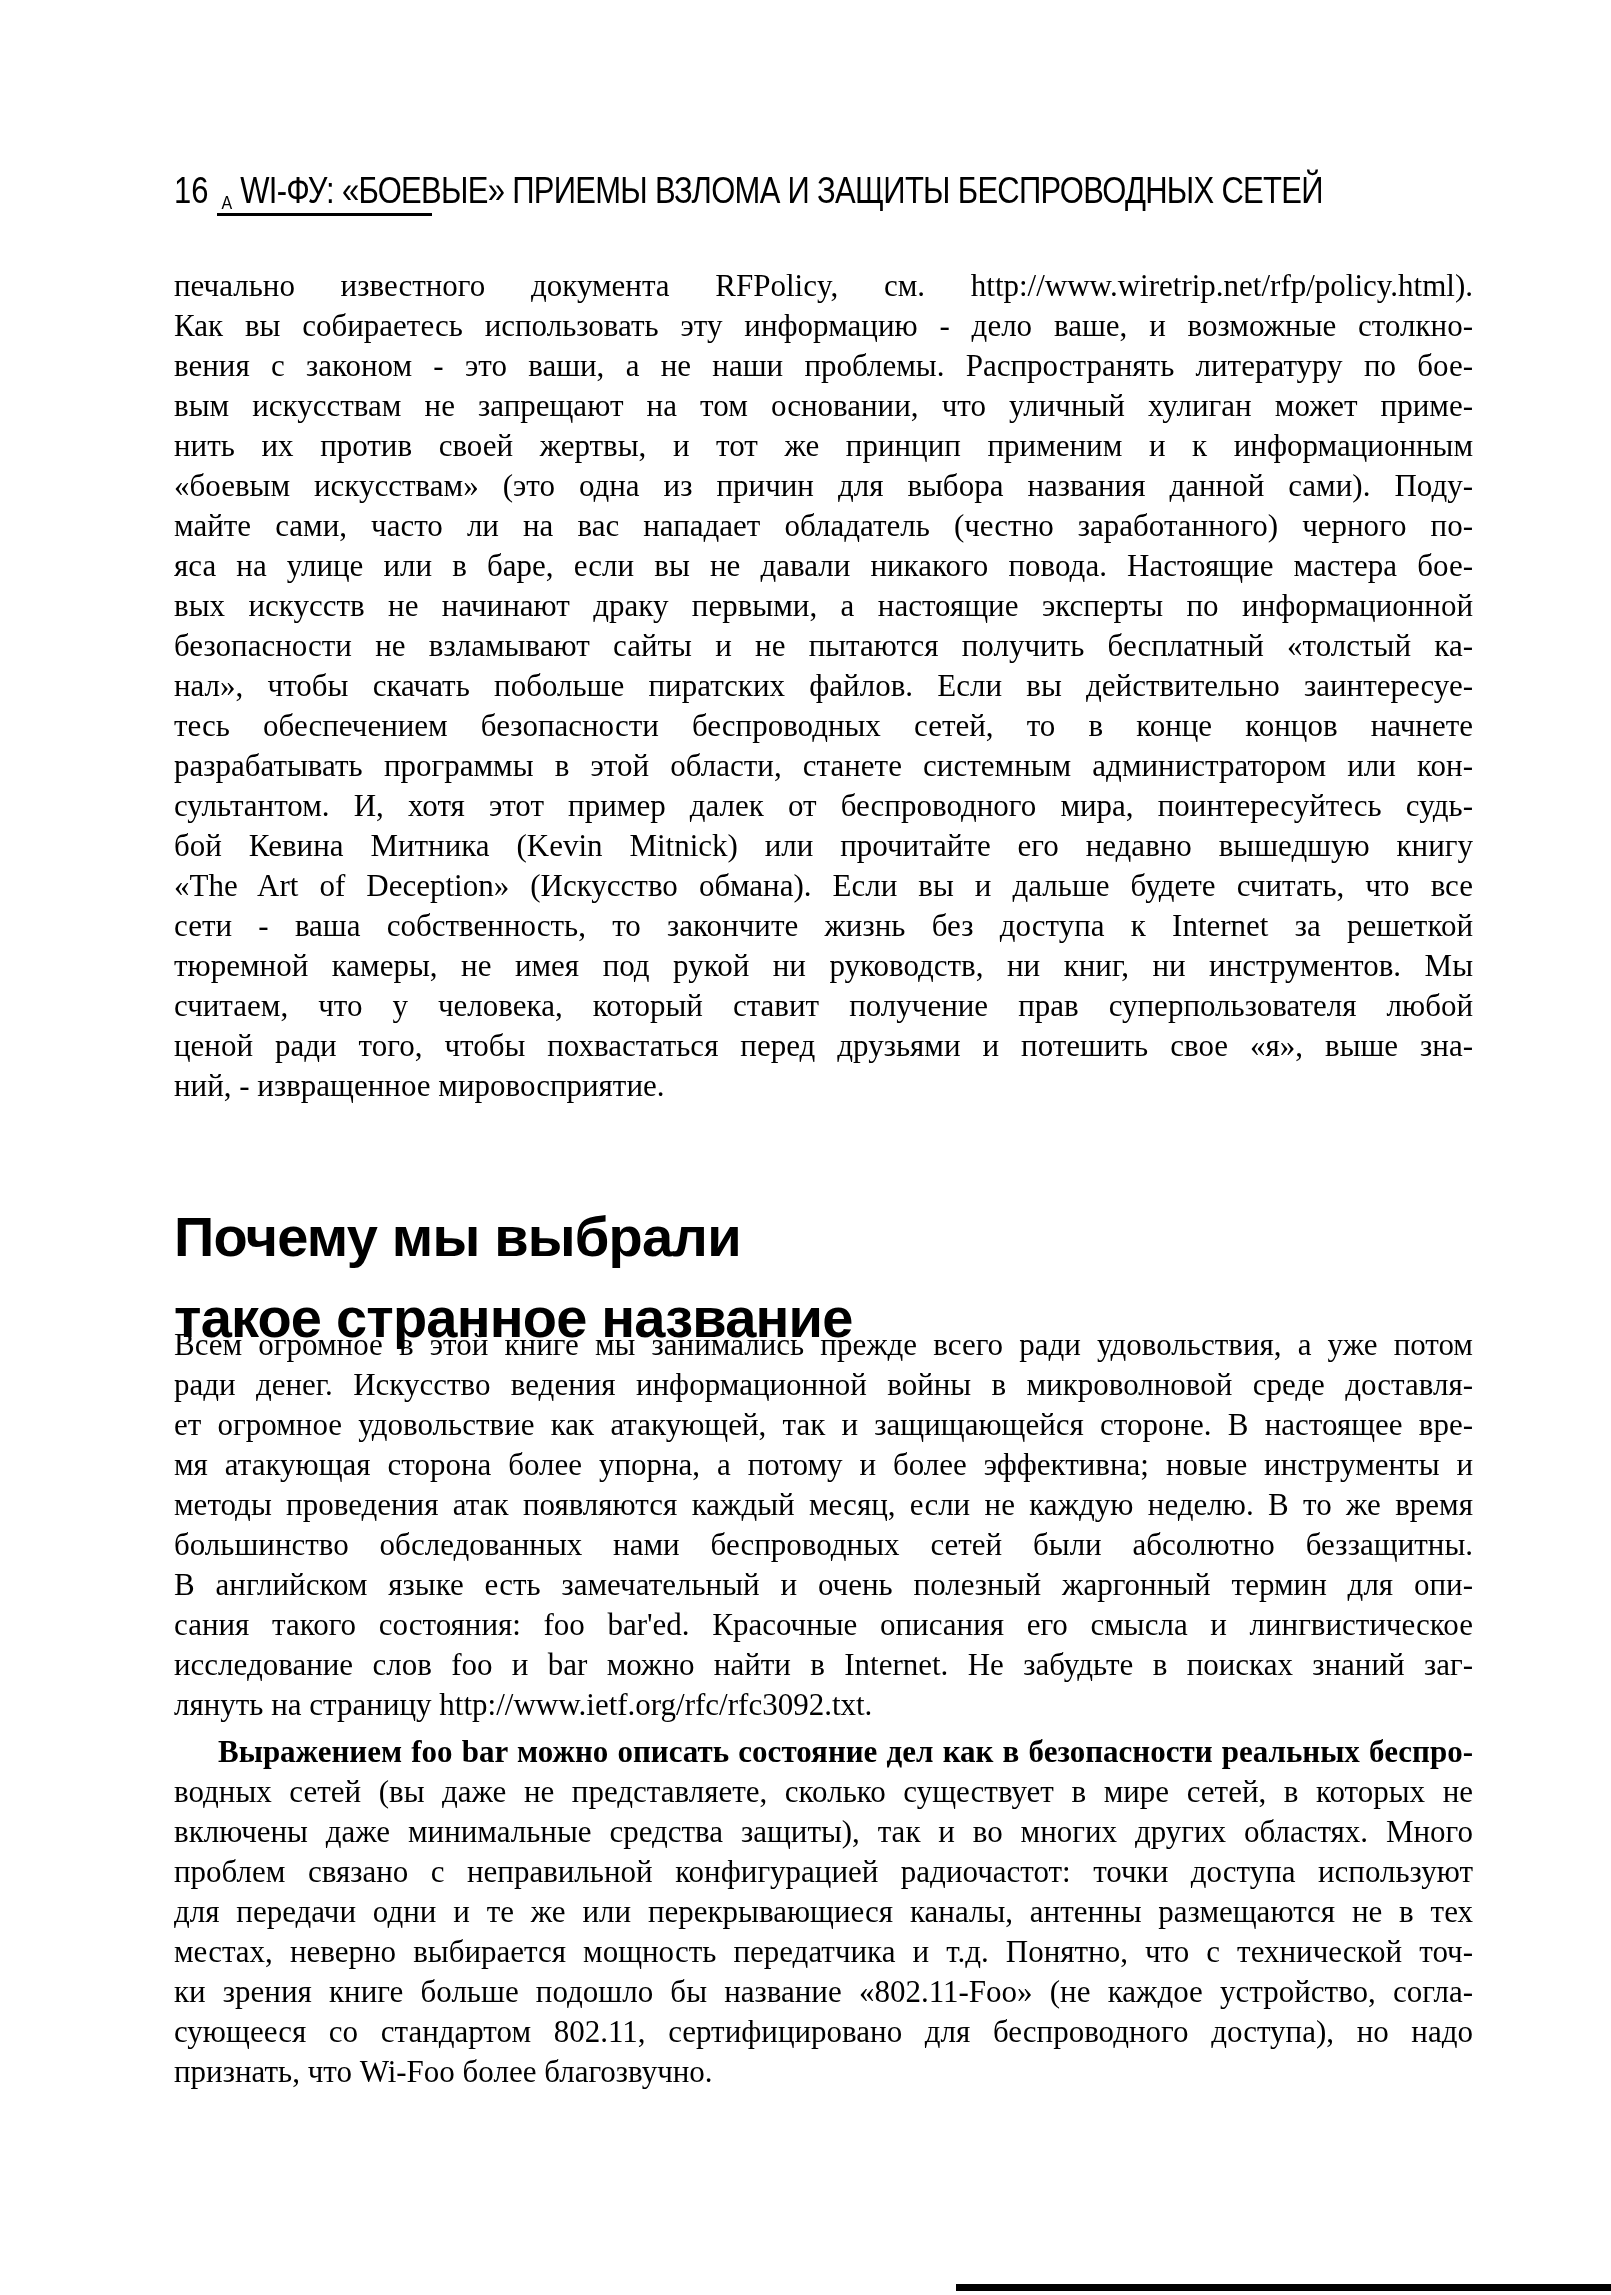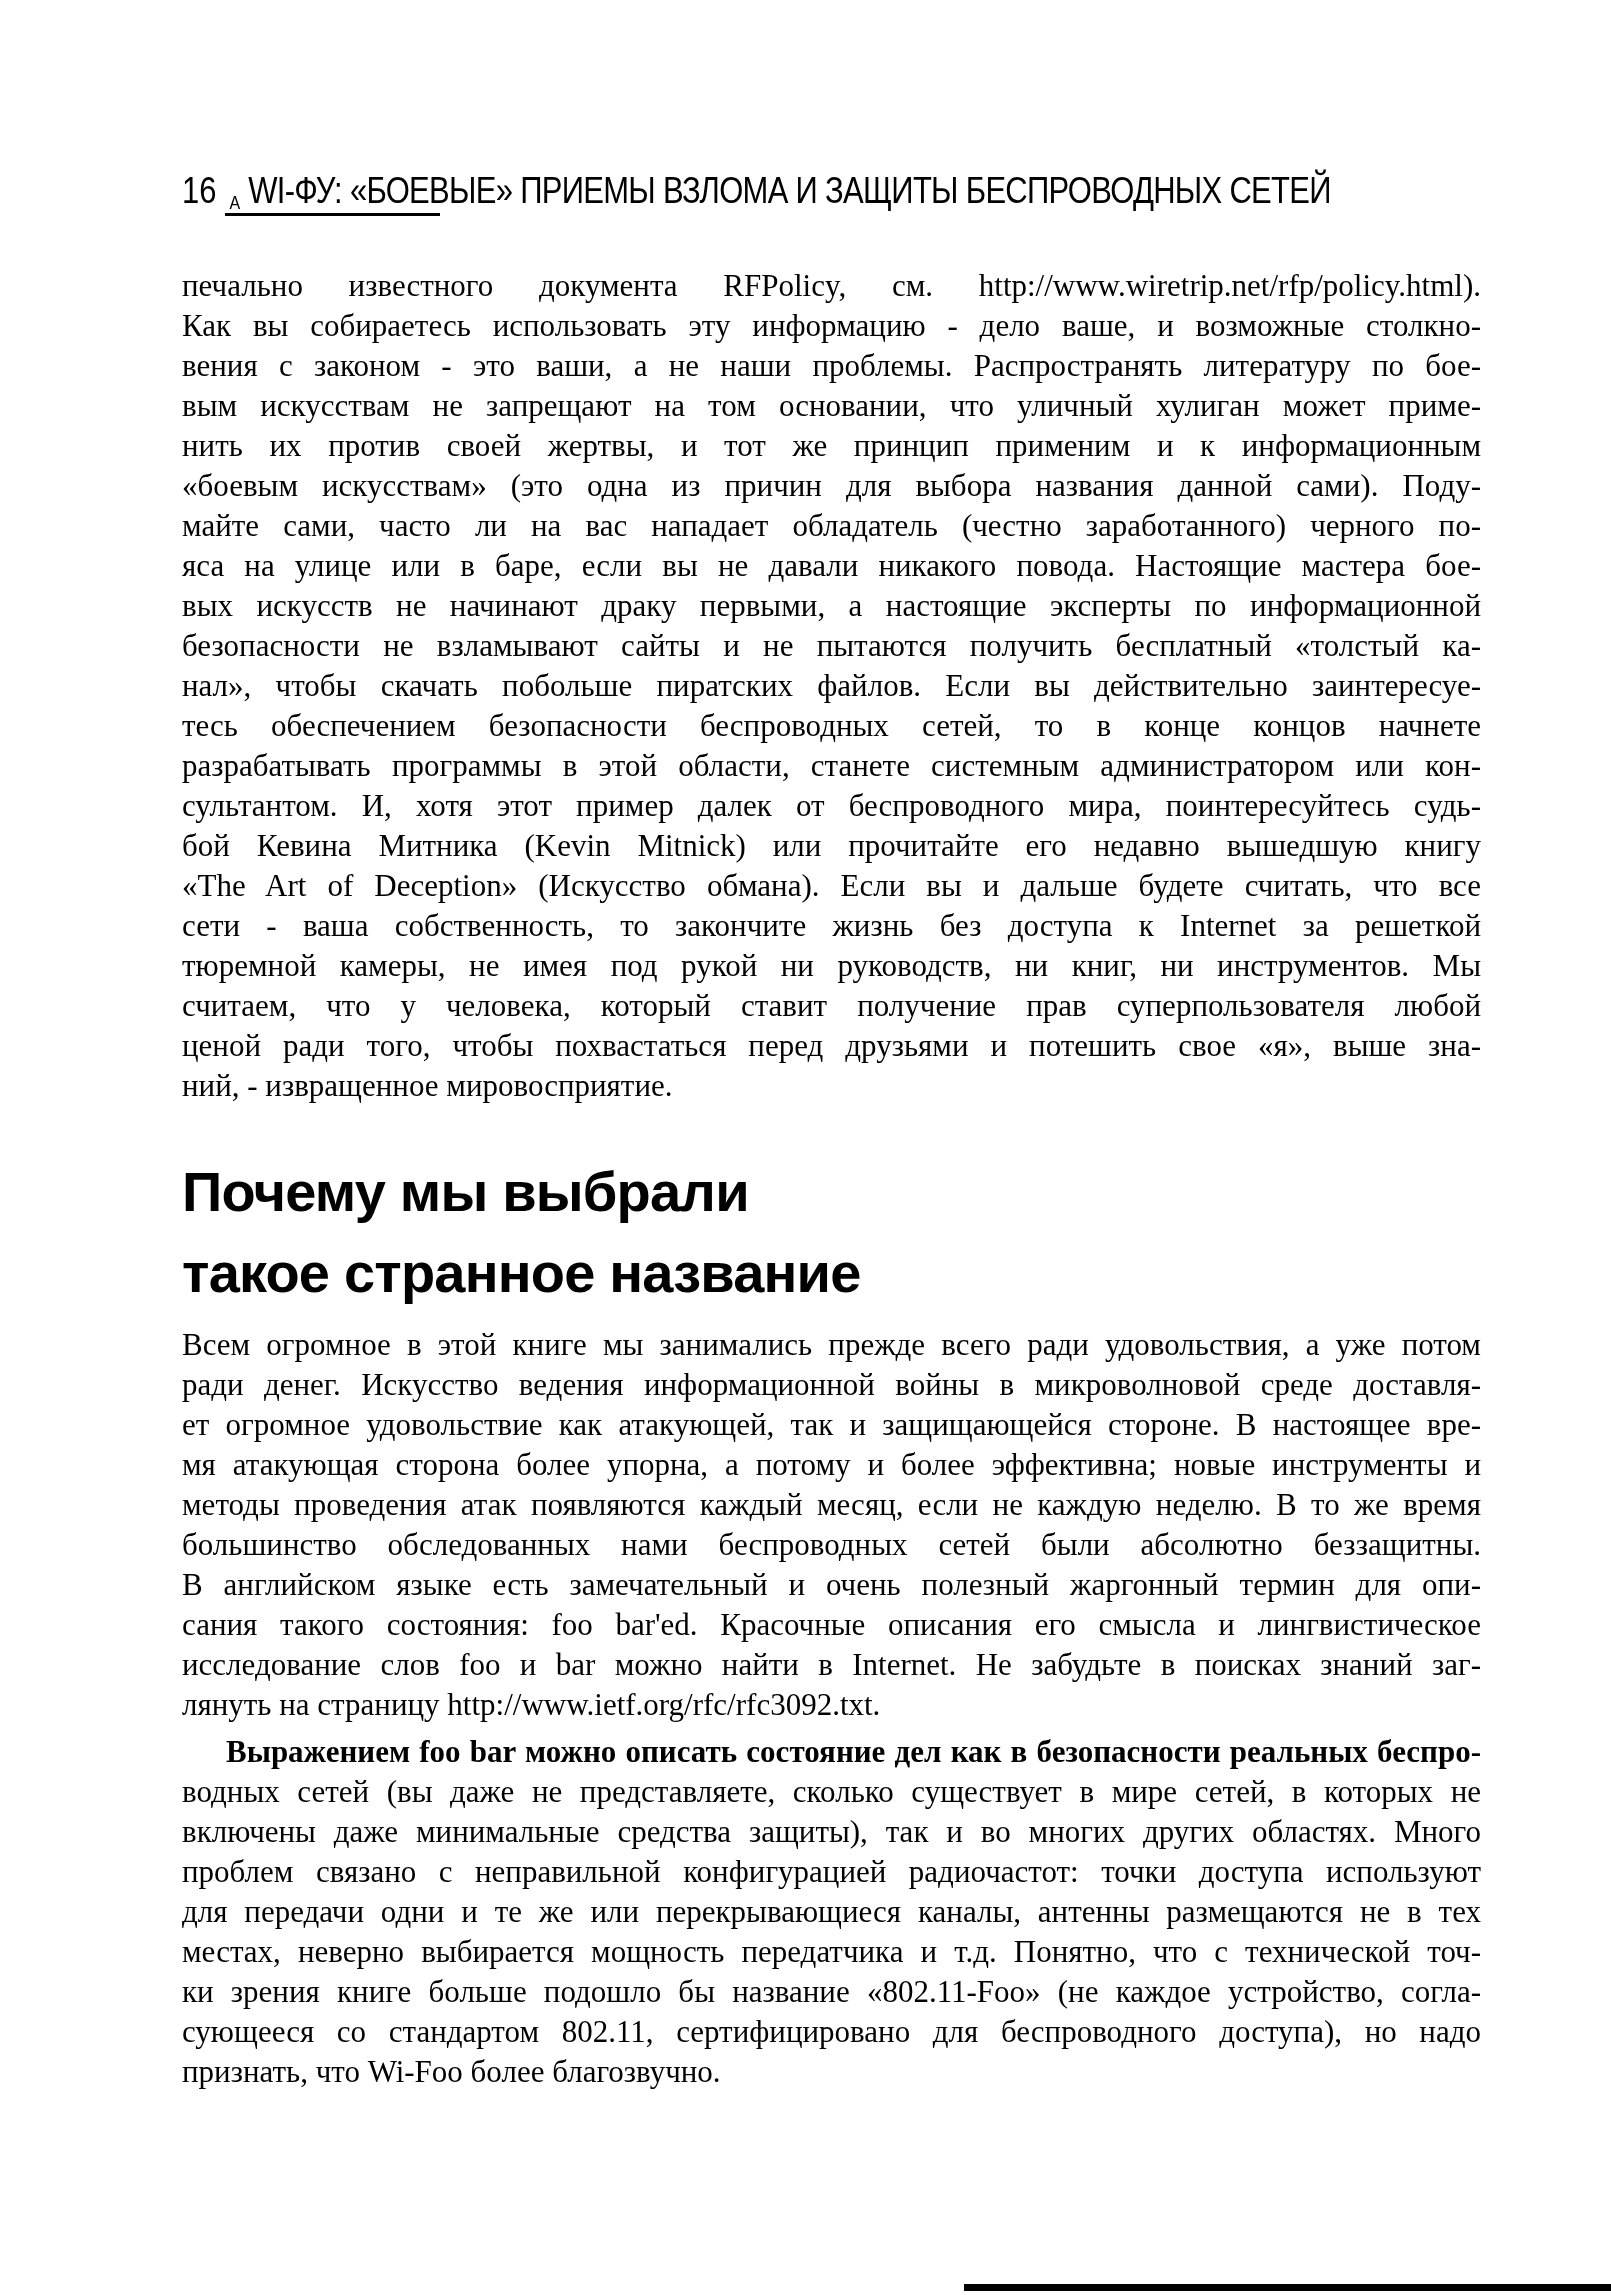--- a/index.html
+++ b/index.html
@@ -4,21 +4,21 @@
 <style>
   html, body { margin: 0; padding: 0; }
   body {
     width: 1612px; height: 2295px;
     background: #ffffff;
     position: relative;
     font-family: "Liberation Serif", serif;
     color: #000000;
     overflow: hidden;
   }
-  .page { position: absolute; inset: 0; margin-left: 8px; }
+  .page { position: absolute; inset: 0; }
 
   
   .header-row {
     position: absolute; left: 174px; top: 170px;
     white-space: nowrap;
     font-family: "Liberation Sans", sans-serif;
     font-size: 36px; letter-spacing: -0.8px;
     transform: scaleX(0.86); transform-origin: left top;
     color: #000;
   }
@@ -36,21 +36,21 @@
   }
   .line { text-align: justify; text-align-last: justify; }
   .line.last { text-align-last: left; }
   .line.indent { text-indent: 44px; font-weight: bold; }
   #para1 { top: 266px; }
   #para2 { top: 1325px; }
   #para3 { top: 1732px; }
 
   
   .heading {
-    position: absolute; left: 174px; top: 1151px;
+    position: absolute; left: 174px; top: 1196px;
     font-family: "Liberation Sans", sans-serif;
     font-weight: bold;
     font-size: 56px; line-height: 81px; letter-spacing: -0.8px;
   }
 
   
   .artifact-bottom {
     position: absolute; left: 956px; top: 2284px;
     width: 655px; height: 6.8px; background: #000;
   }

